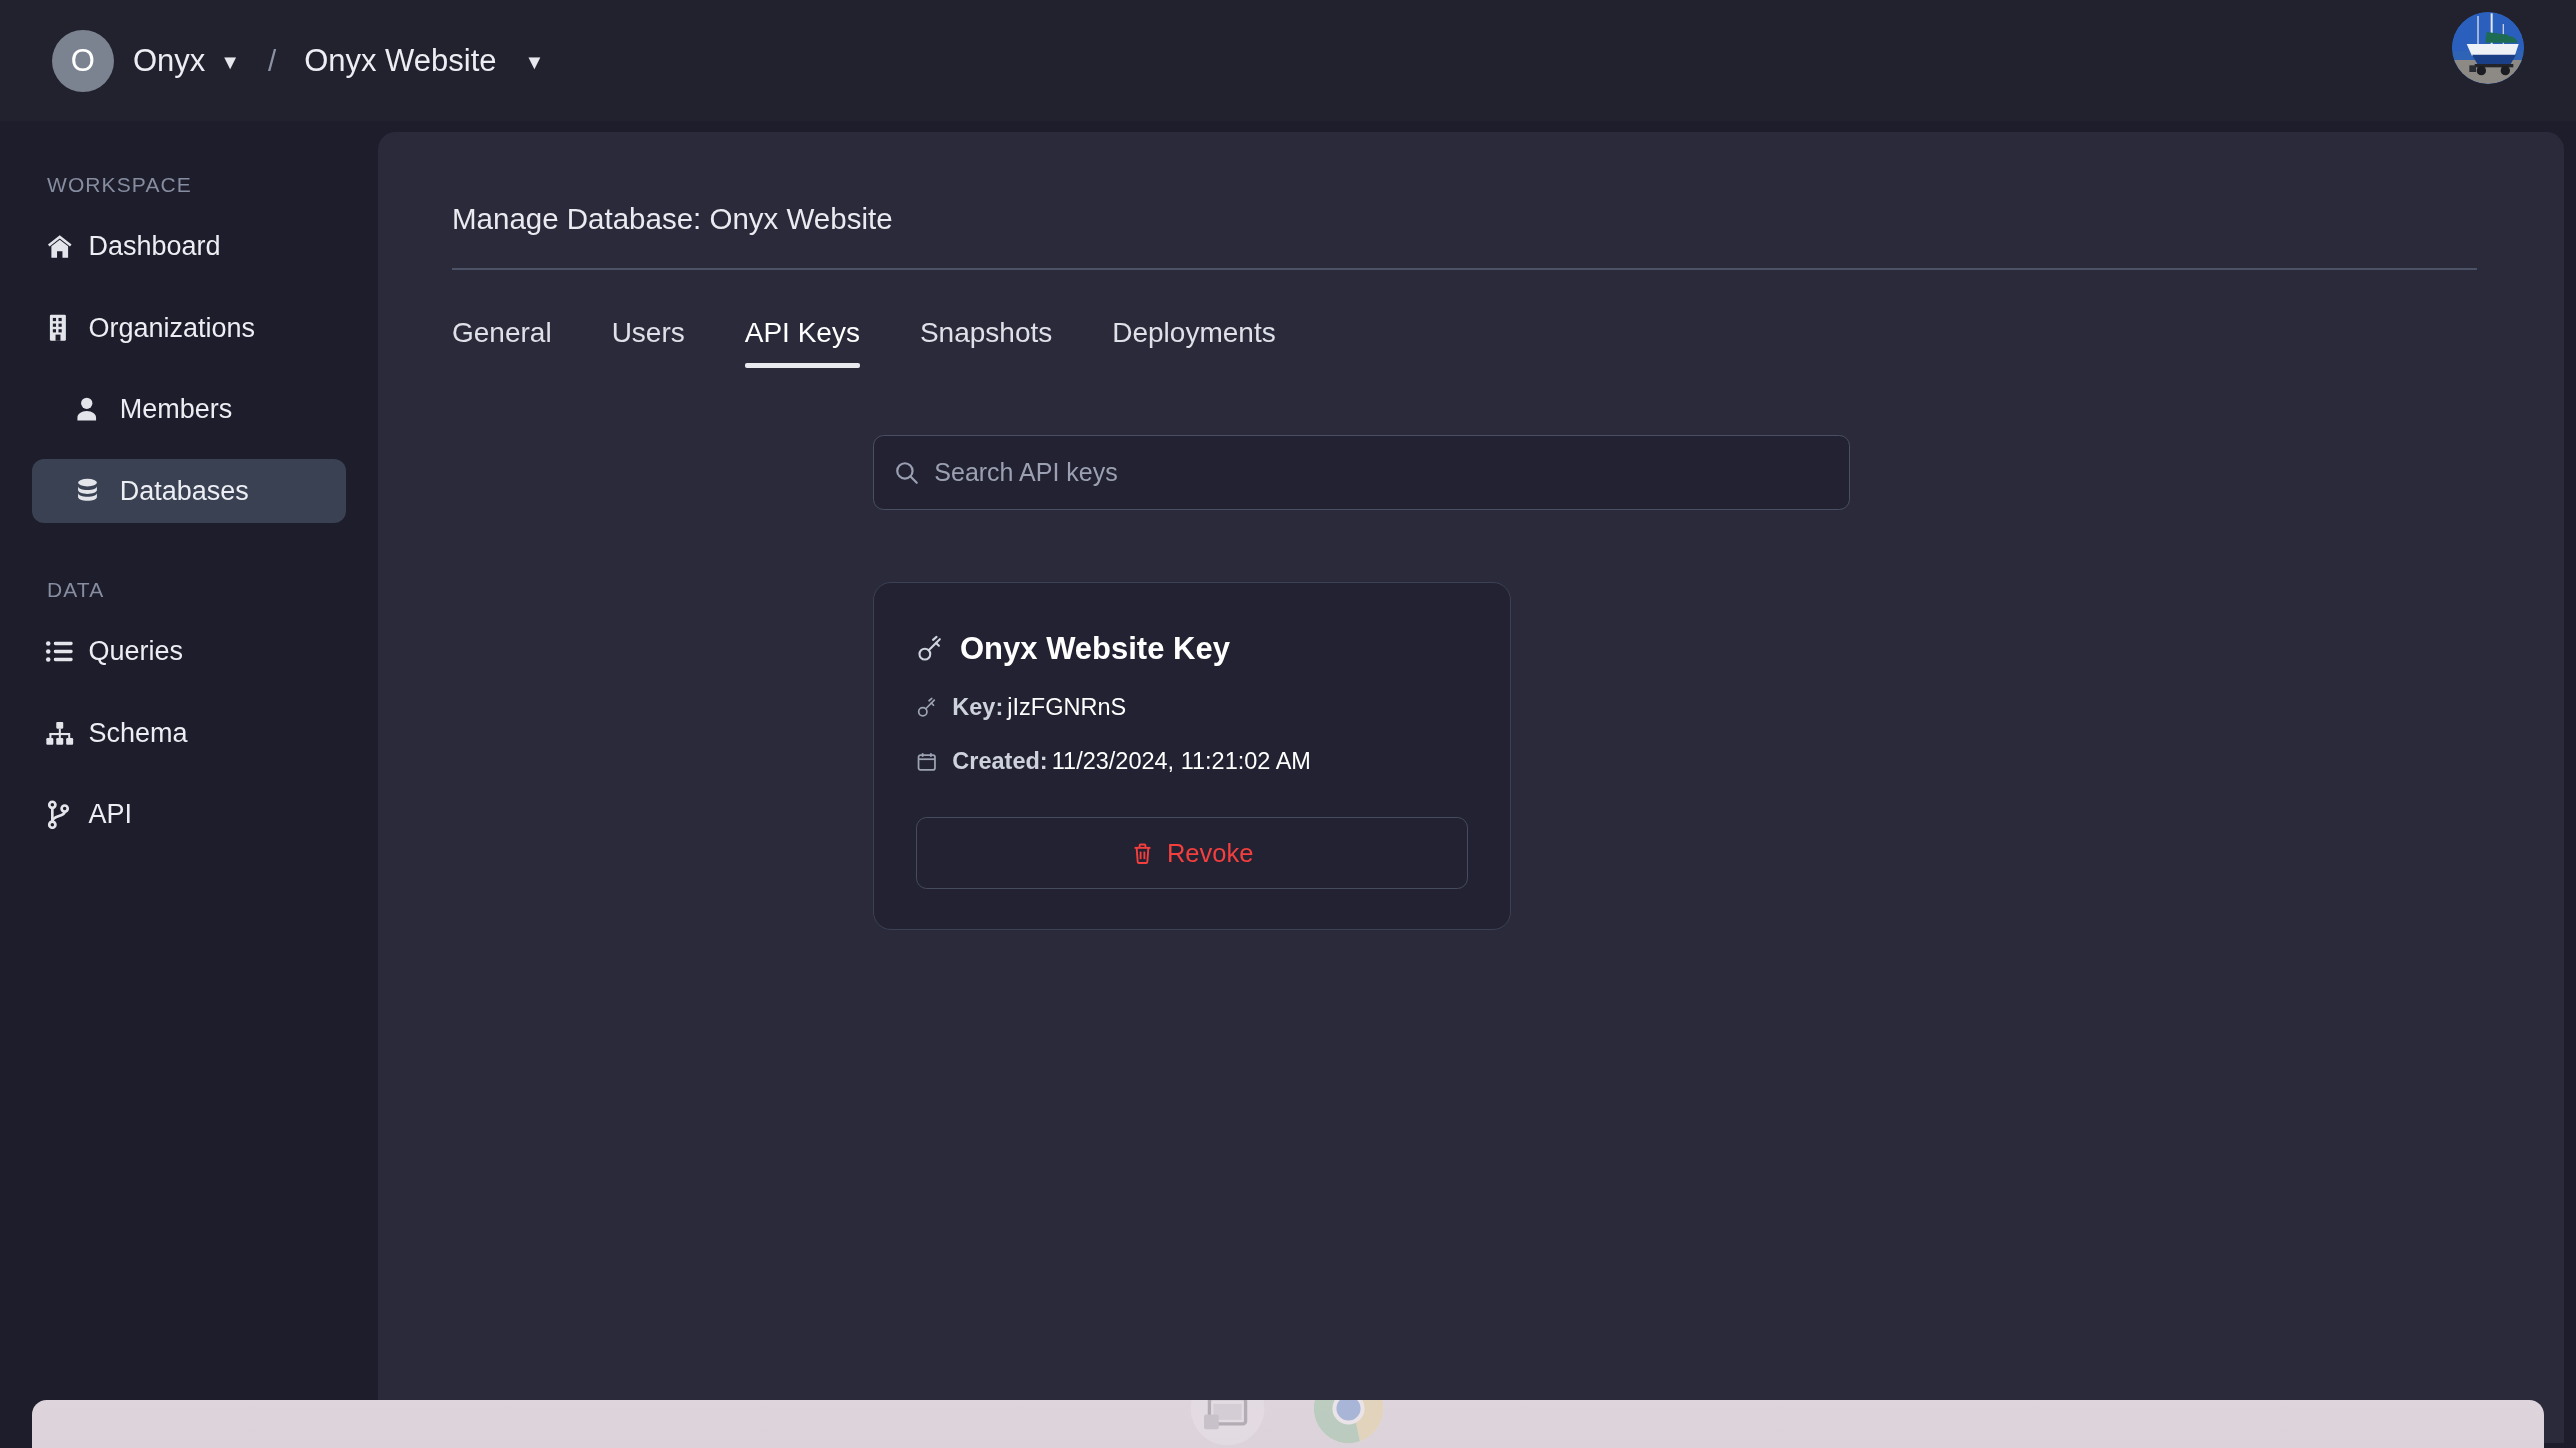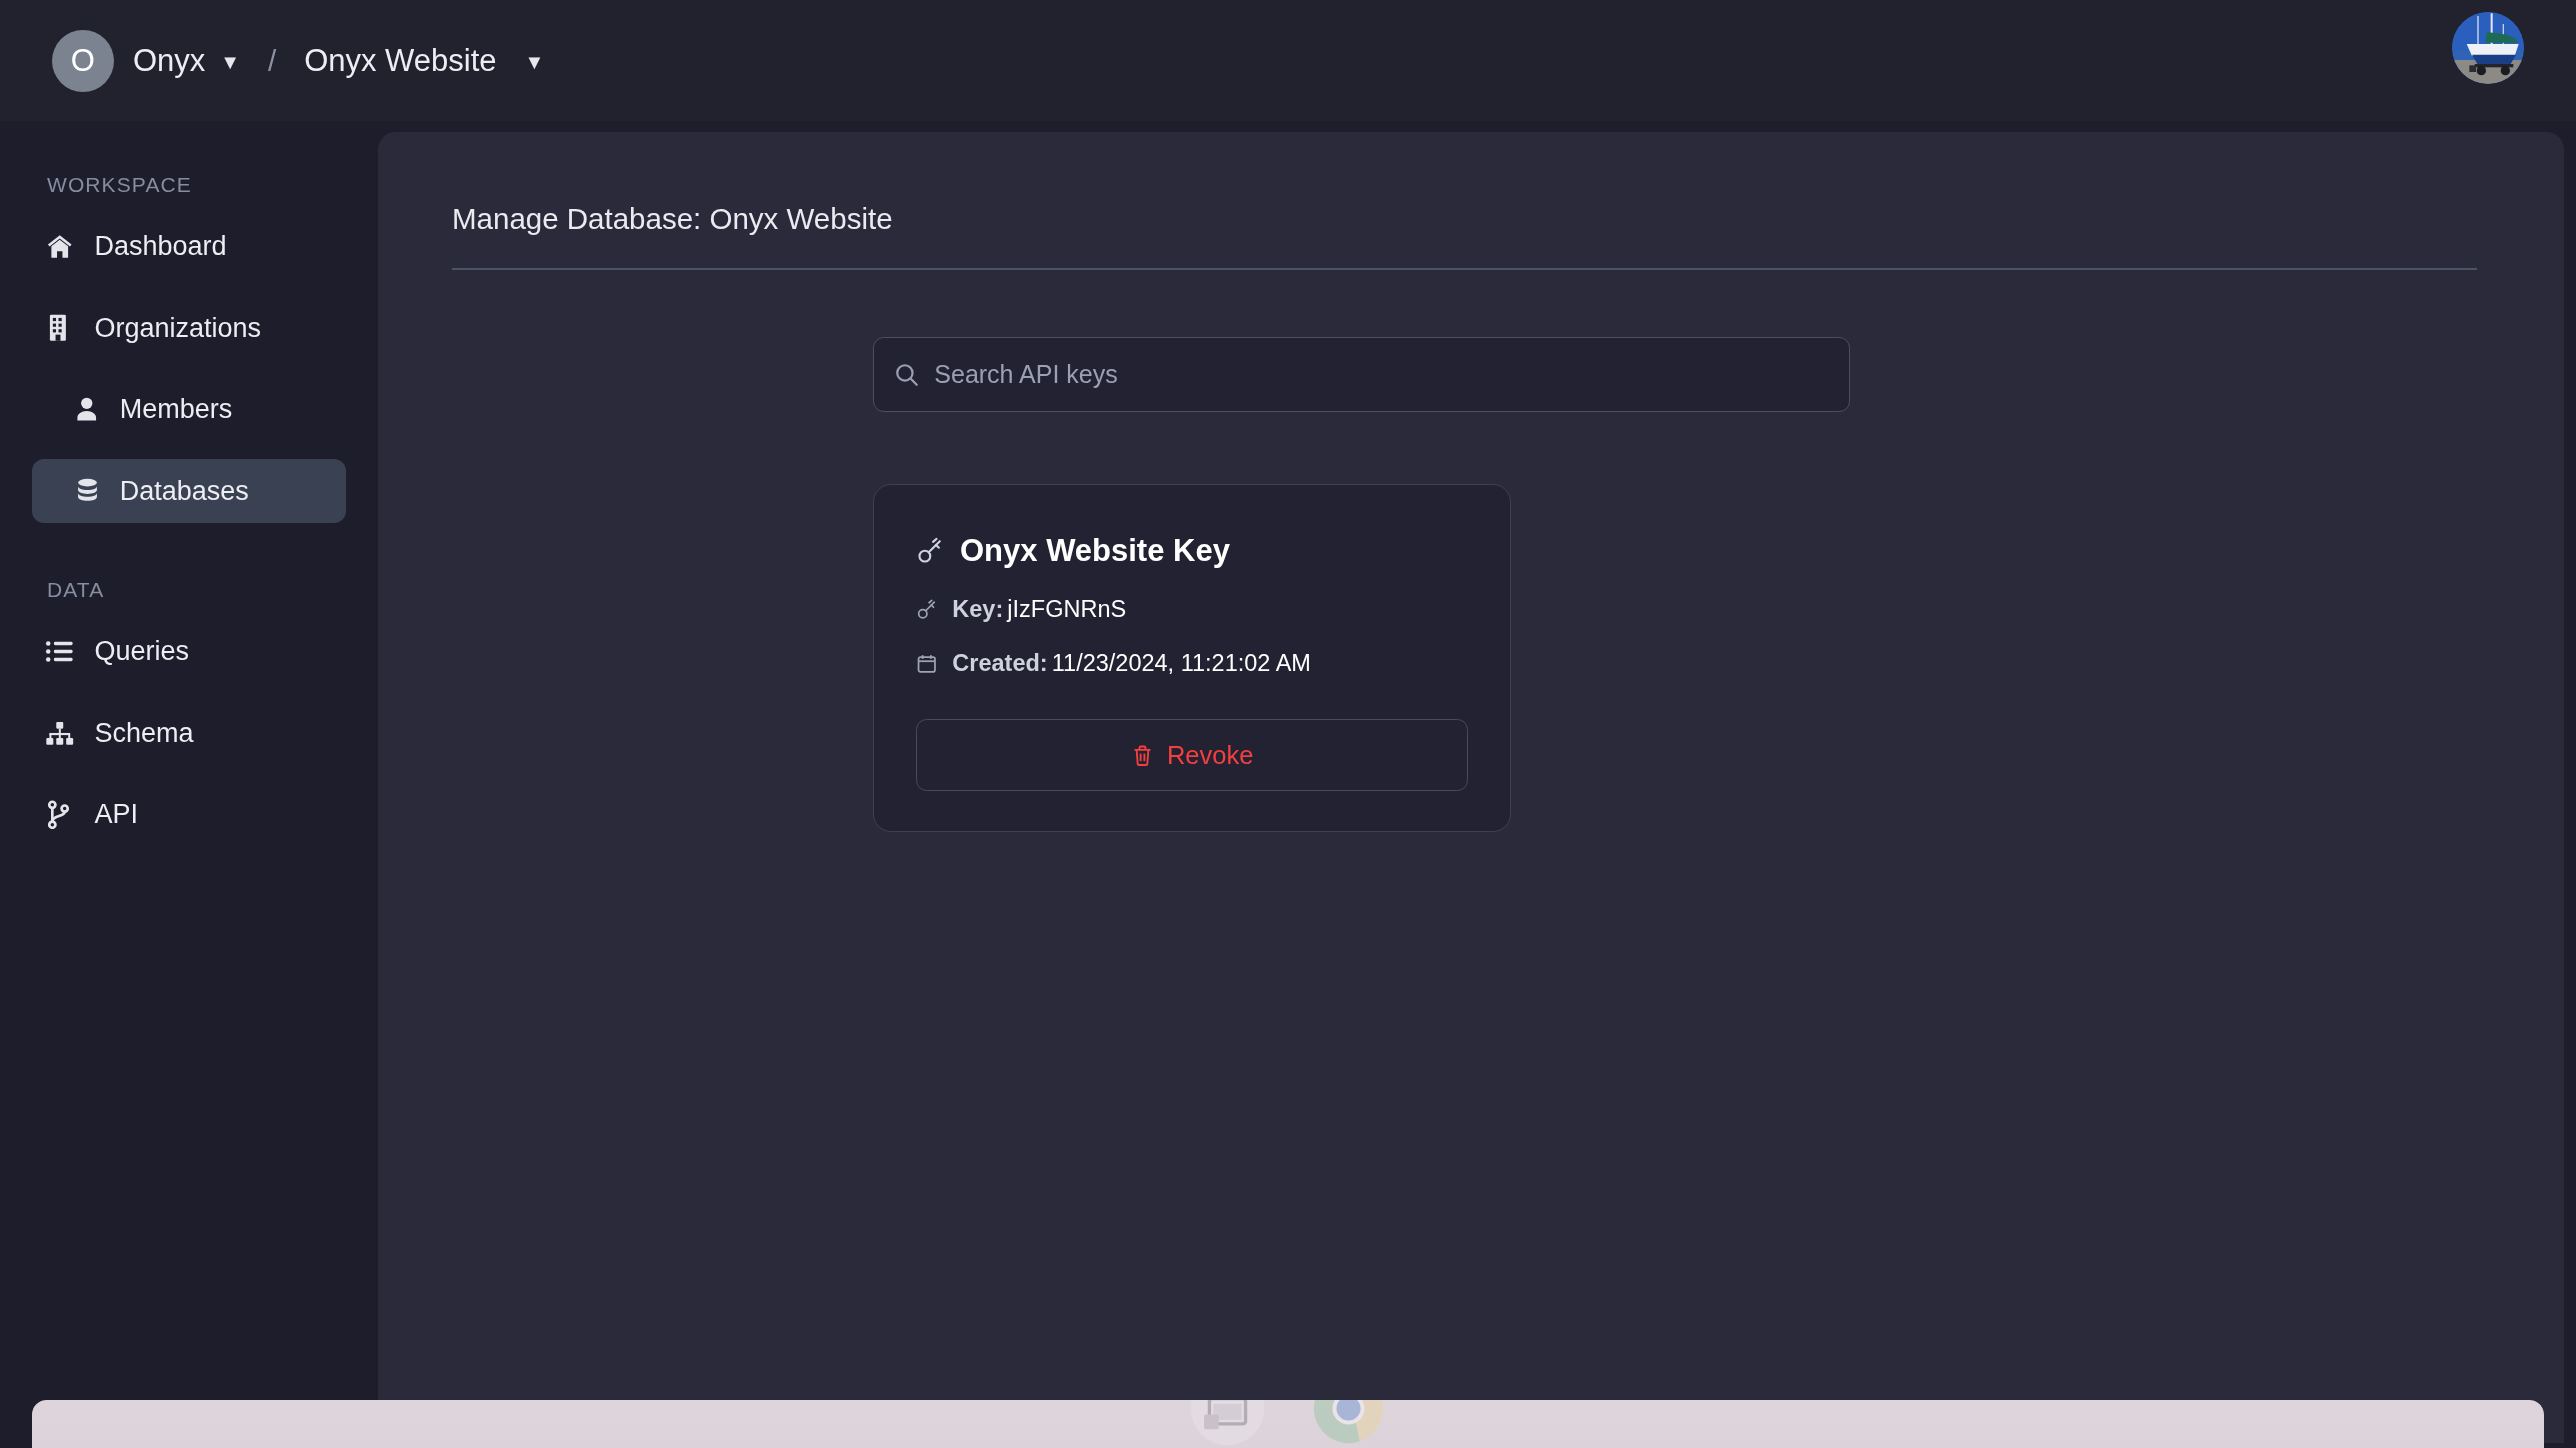--- a/index.html
+++ b/index.html
@@ -63,21 +63,21 @@
     margin:0 32px 0 32px; padding-left:13.4px;
     border-radius:12px; cursor:pointer;
   }
   .side-item.sub { padding-left:42px; }
   .side-item.active { background:#3a4152; }
   .side-icon {
     width:39px; display:flex; align-items:center; justify-content:flex-start;
     color:#e3e5eb; flex:0 0 auto;
   }
   .side-icon svg { display:block; }
-  .side-label { font-size:27px; color:#eceef3; margin-left:10px; font-weight:400; }
+  .side-label { font-size:27px; color:#eceef3; margin-left:4px; font-weight:400; }
   .side-item.sub .side-label { margin-left:6.7px; }
   .spacer-26 { height:17.5px; }
 
   
   #panel {
     position:absolute; left:378px; top:132px; width:2186px; height:1311px;
     background:#2a2a3b;
     border-radius:17.5px 17.5px 0 0;
     overflow:hidden;
   }
@@ -311,20 +311,27 @@
       </span>
       <span class="side-label">API</span>
     </div>
   </div>
 
   <div id="panel">
 
     <h1 id="page-title">Manage Database: Onyx Website</h1>
     <div id="title-divider"></div>
 
+    <div id="tabs">
+      <div class="tab">General</div>
+      <div class="tab">Users</div>
+      <div class="tab active">API Keys</div>
+      <div class="tab">Snapshots</div>
+      <div class="tab">Deployments</div>
+    </div>
 
     <div id="toolbar">
       <div id="search-box">
         <span class="s-icon">
           <svg width="25.5" height="25.5" viewBox="0 0 22 22" fill="none" stroke="currentColor" stroke-width="1.9">
             <circle cx="9.4" cy="9.4" r="6.6"></circle>
             <path d="M14.3 14.3 L19.6 19.6" stroke-linecap="round"></path>
           </svg>
         </span>
         <input id="search-input" type="text" placeholder="Search API keys" style="">

